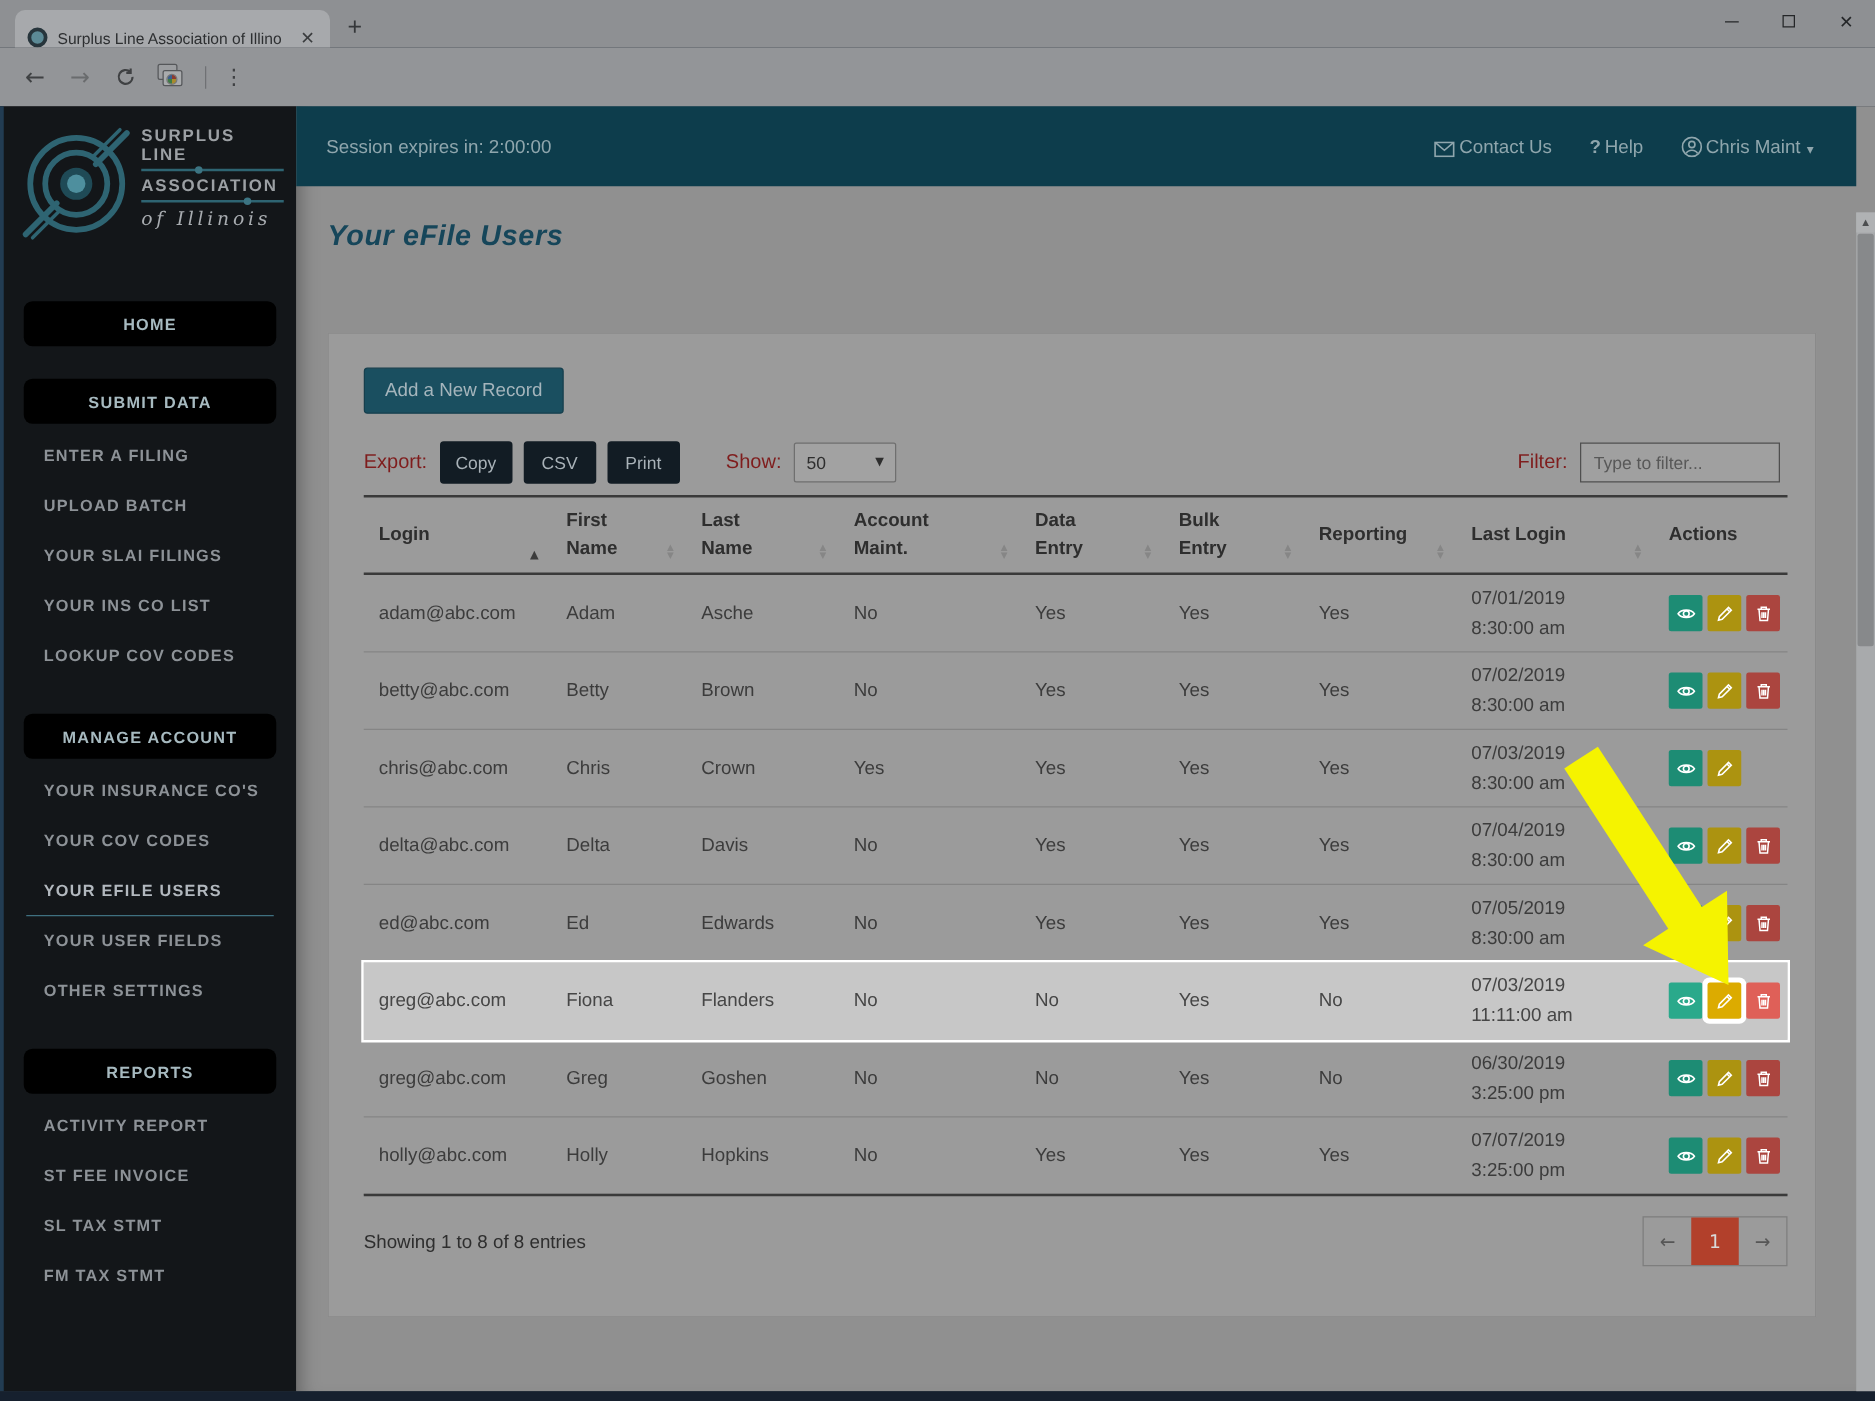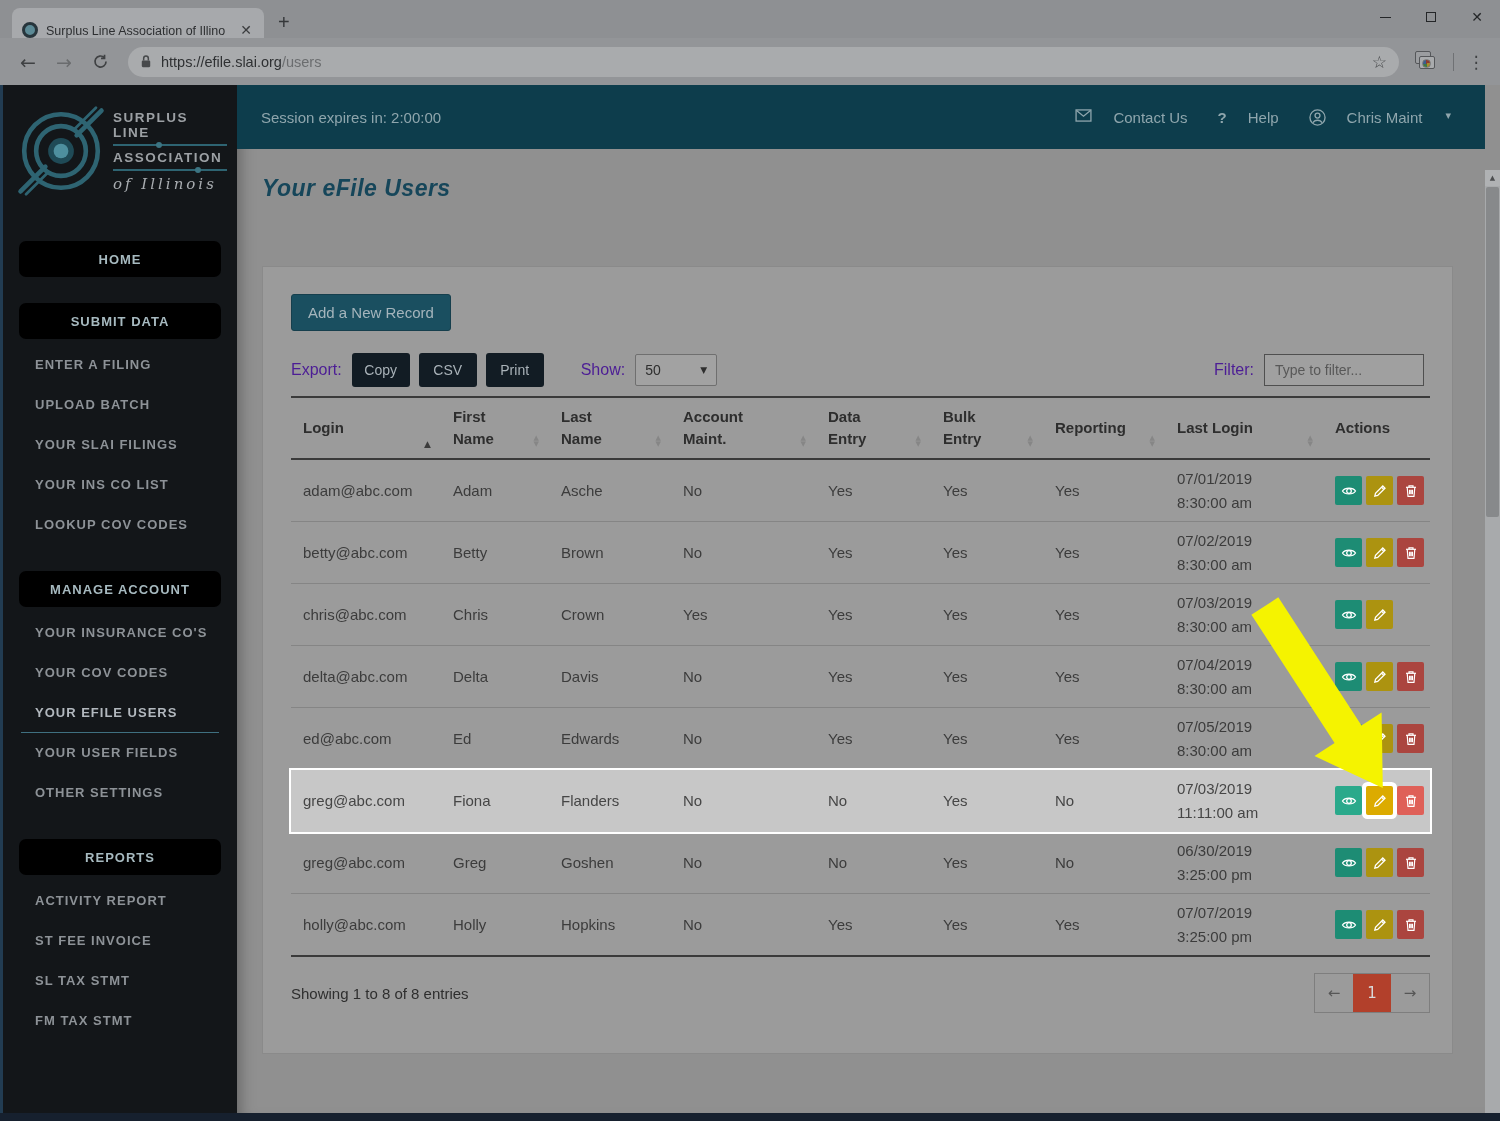--- a/index.html
+++ b/index.html
@@ -34,48 +34,48 @@
   .ext-icon .logo-dot { position:absolute; left:11px; top:12px; width:9px; height:9px; border-radius:50%;
      background:conic-gradient(#8d3a30 0 25%, #a88a2c 0 50%, #3f7a45 0 75%, #3a5e8f 0 100%); border:1px solid #777; }
   .tb-divider { width:1px; height:18px; background:#6f7174; margin:0 8px; }
   .kebab { font-size:17px; color:#3f4143; width:28px; text-align:center; font-family:"DejaVu Sans", sans-serif; }
 
   
   .app { position:absolute; top:85px; left:0; width:1500px; height:1028px; display:flex; background:#909090; }
 
   
   .sidebar { width:237px; flex:0 0 237px; background:#131619; border-left:3px solid #223c52; overflow:hidden; }
-  .logo { display:flex; align-items:center; padding:16px 10px 14px 12px; height:130px; }
+  .logo { display:flex; padding:16px 10px 14px 12px; height:130px; }
   .logo-mark { width:92px; height:92px; flex:0 0 92px; }
   .logo-text { margin-left:6px; }
   .logo-l1 { font-size:13.5px; font-weight:bold; letter-spacing:1.5px; color:#9ca0a4; }
   .logo-div { position:relative; height:2px; background:#2e6472; margin:4px 0; }
   .logo-div .dot { position:absolute; top:-2px; width:6px; height:6px; border-radius:50%; background:#3c7482; }
   .logo-div.d1 .dot { left:38%; }
   .logo-div.d2 .dot { left:72%; }
   .logo-l3 { font-family:"DejaVu Serif", serif; font-style:italic; font-size:15px; letter-spacing:3px; color:#a8acb0; margin-top:3px; }
 
   .nav-button { height:36px; margin:26px 16px 6px 16px; background:#000000; border-radius:7px; color:#a7bac0; font-size:13px; font-weight:bold; letter-spacing:1px; display:flex; align-items:center; justify-content:center; cursor:pointer; }
   .nav-link { height:40px; line-height:40px; padding-left:32px; color:#8d9297; font-size:13px; font-weight:bold; letter-spacing:1px; cursor:pointer; white-space:nowrap; }
   .nav-link.active { color:#b2b8be; border-bottom:1px solid #3f7080; margin:0 18px; padding-left:14px; }
 
   
   .main { flex:1; min-width:0; margin-right:15px; background:#909090; position:relative; box-shadow: inset 14px 0 16px -12px rgba(0,0,0,0.35); }
   .topbar { height:64px; background:#0d3d4c; display:flex; align-items:center; padding:0 34px 0 24px; color:#8fa6ad; font-size:15px; }
   .topbar-right { margin-left:auto; display:flex; align-items:center; gap:30px; }
-  .topbar-item { display:flex; align-items:flex-start; gap:21px; cursor:pointer; color:#8fa6ad; }
+  .topbar-item { display:flex; align-items:flex-end; gap:3px; cursor:pointer; color:#8fa6ad; }
   .help-q { font-weight:bold; font-size:15px; }
   .caret { font-family:"DejaVu Sans", sans-serif; font-size:11px; margin-left:2px; }
   .page-title { margin:26px 0 0 25px; font-size:23px; font-weight:bold; font-style:italic; color:#16465a; letter-spacing:0.5px; }
 
   .card { margin:64px 32px 0 25px; background:#9b9b9b; border:1px solid #8a8a8a; padding:27px 28px 40px 28px; }
   .add-btn { display:inline-block; background:#1a4f60; color:#a5b5bc; font-size:15px; padding:9px 16px; border-radius:3px; border:1px solid #163f4d; cursor:pointer; }
 
   .controls { display:flex; align-items:center; margin-top:22px; }
-  .ctl-label { font-size:16px; color:#4c1d95; margin-right:10px; }
+  .ctl-label { font-size:16px; color:#7f1d1d; margin-right:10px; }
   .export-btn { background:#121c24; color:#a9b2b8; font-size:14px; padding:9px 0; width:58px; text-align:center; border-radius:3px; margin-right:9px; cursor:pointer; }
   .show-group { margin-left:28px; display:flex; align-items:center; }
   .select-box { width:82px; height:32px; background:#a2a2a2; border:1px solid #6f6f6f; border-radius:2px; display:flex; align-items:center; padding:0 9px; font-size:14px; color:#2e2e2e; cursor:pointer; }
   .select-box .sel-caret { margin-left:auto; font-size:9px; color:#2e2e2e; font-family:"DejaVu Sans", sans-serif; }
   .filter-group { margin-left:auto; display:flex; align-items:center; }
   .filter-input { width:160px; height:32px; background:#a0a0a0; border:1px solid #4f4f4f; font-size:14px; color:#3a3a3a; padding:4px 10px; font-family:"Liberation Sans", sans-serif; }
   .filter-input::placeholder { color:#585858; }
 
   
   .dtable { margin-top:9px; width:1139px; border-top:2px solid #3a3a3a; }
@@ -135,30 +135,20 @@
     </div>
   </div>
 
   <div class="chrome-toolbar">
     <div class="nav-ico">←</div>
     <div class="nav-ico fwd">→</div>
     <div class="nav-ico">
       <svg viewBox="0 0 16 16" width="17" height="17">
           <path d="M13.2 8 A5.2 5.2 0 1 1 11.6 4.3 M11.8 1.6 V5 H8.5" fill="none" stroke="#3f4143" stroke-width="1.6"></path>
         </svg>
-    </div>
-    <div class="omnibox">
-      <span class="lock-icon">
-        <svg viewBox="0 0 12 16" width="12" height="15">
-            <path d="M3.5 7 V4.7 a2.5 2.5 0 0 1 5 0 V7" fill="none" stroke="#47494b" stroke-width="1.6"></path>
-            <rect x="1.5" y="7" width="9" height="7" rx="1.2" fill="#47494b"></rect>
-          </svg>
-      </span>
-      <span class="url"><span class="host">https://efile.slai.org</span><span class="path">/users</span></span>
-      <span class="omni-star">☆</span>
     </div>
     <div class="ext-icon">
       <span class="card1"></span>
         <span class="card2"></span>
         <span class="logo-dot"></span>
     </div>
     <div class="tb-divider"></div>
     <div class="kebab">⋮</div>
   </div>
 

